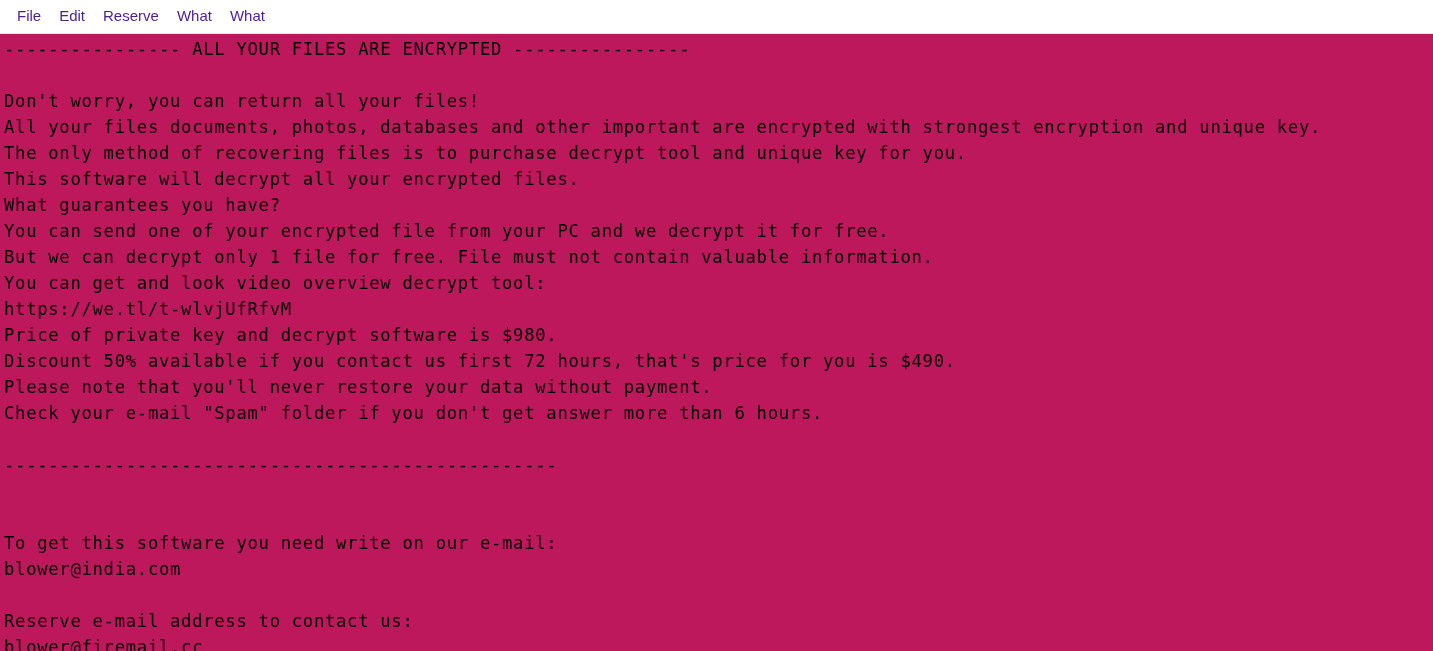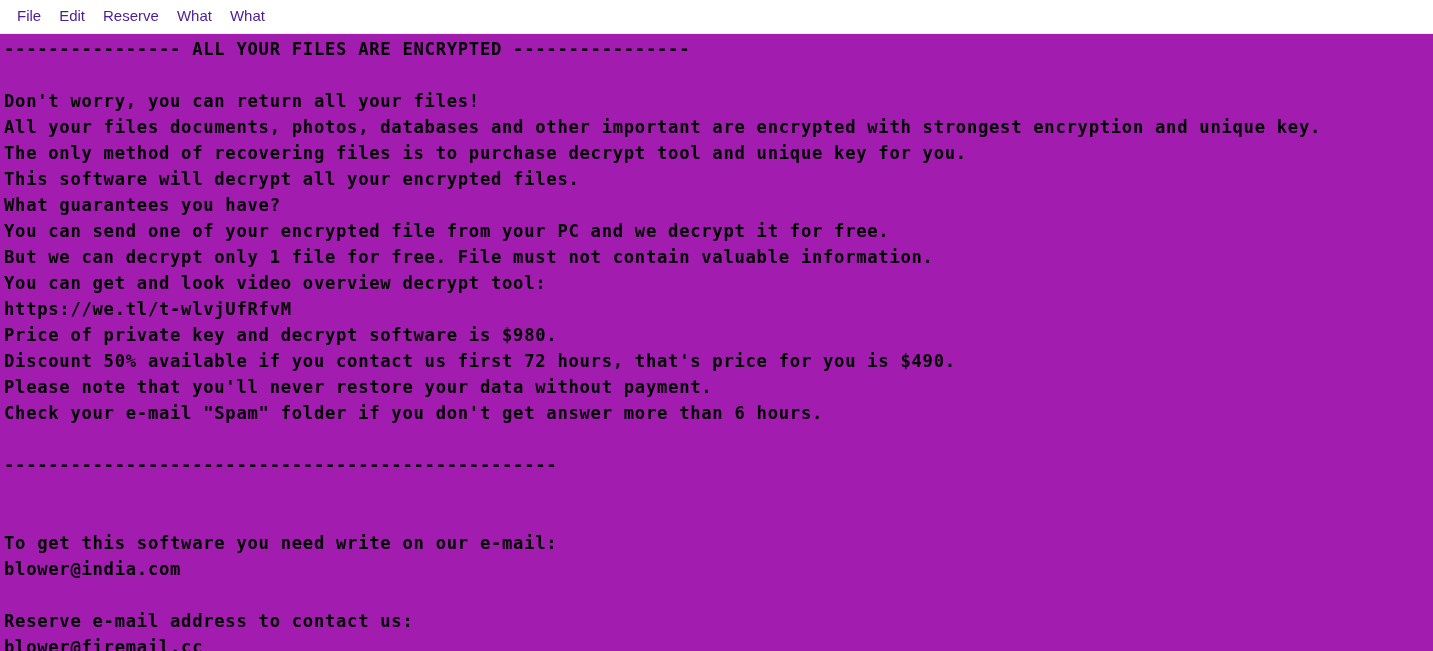--- a/index.html
+++ b/index.html
@@ -43,24 +43,23 @@
     line-height: 18px;
     color: #4c1d95;
     padding: 3px 9px 4px 9px;
     cursor: default;
     white-space: nowrap;
   }
 
   
   .editor {
     flex: 1 1 auto;
-    background: #a21caf;
+    background: #be185d;
     position: relative;
     overflow: hidden;
-    font-weight: bold;
   }
   .text-body {
     position: absolute;
     top: 0;
     left: 0;
     margin: 0;
     padding: 2px 0 0 4px;
     font-family: "DejaVu Sans Mono", "Liberation Mono", monospace;
     font-size: 17.2px;
     line-height: 26px;

